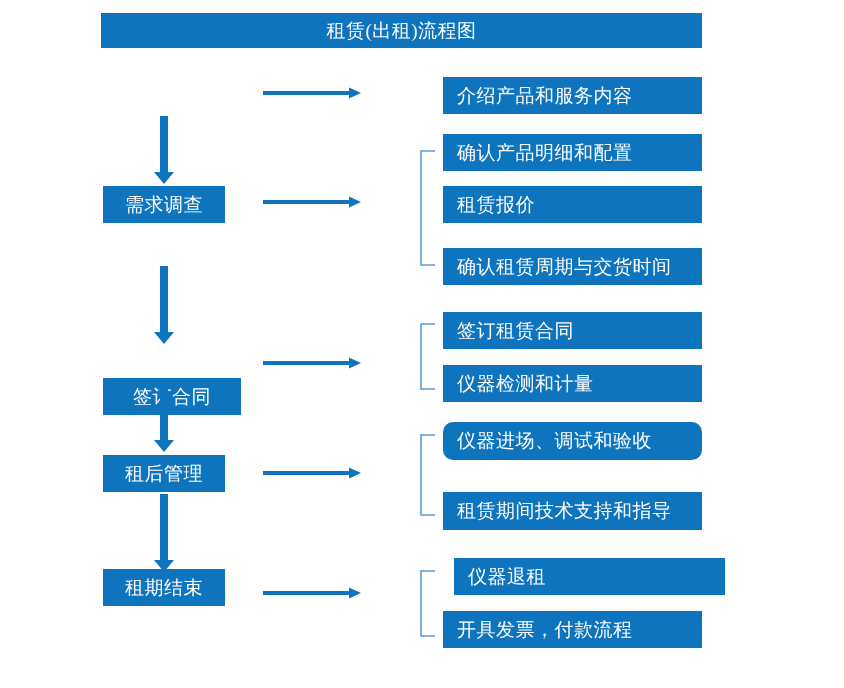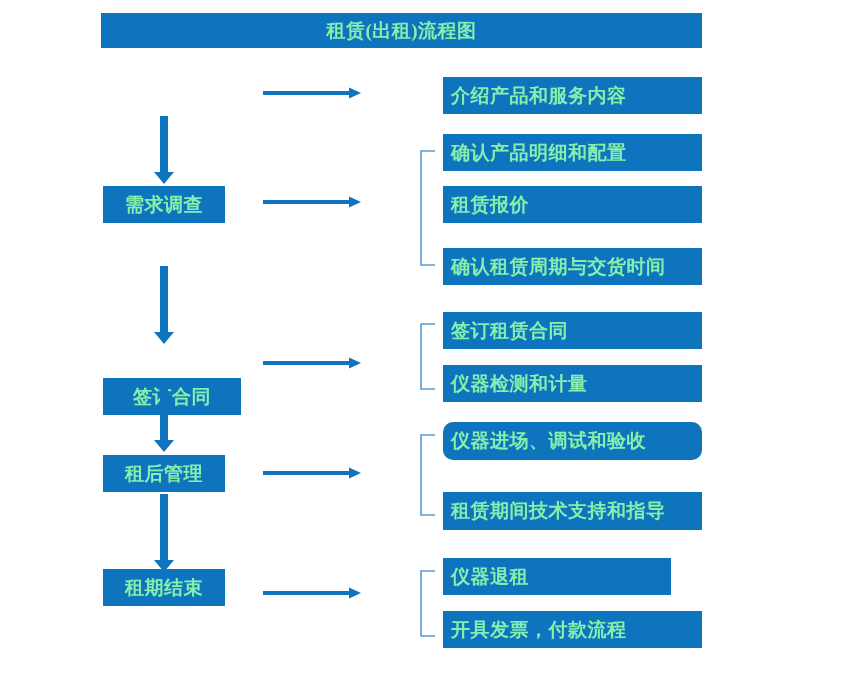--- a/index.html
+++ b/index.html
@@ -16,39 +16,39 @@
   }
   #canvas {
     position: absolute;
     left: 0; top: 0;
     width: 844px;
     height: 688px;
   }
   .box {
     position: absolute;
     background: #0E74BE;
-    color: #86efac;
+    color: #ffffff;
     display: flex;
     align-items: center;
     box-sizing: border-box;
-    font-weight: bold;
+    font-weight: normal;
     letter-spacing: 0.5px;
     white-space: nowrap;
   }
   .title-box {
     justify-content: center;
     font-size: 19px;
   }
   .stage-box {
     justify-content: center;
     font-size: 19px;
   }
   .detail-box {
     justify-content: flex-start;
-    padding-left: 8px;
+    padding-left: 14px;
     font-size: 19px;
   }
   .h-arrow {
     position: absolute;
     height: 14px;
   }
   .v-arrow {
     position: absolute;
     width: 22px;
   }
@@ -156,16 +156,16 @@
       <path d="M0 5 H86 V1.5 L98 7 L86 12.5 V9 H0 Z" fill="#0E74BE"></path>
     </svg>
   </div>
 
   <div class="bracket" style="left:420px; top:570px; width:16px; height:67px;">
     <svg width="16" height="67" viewBox="0 0 16 67">
       <path d="M15 1 H1 V66 H15" fill="none" stroke="#5B9BD5" stroke-width="1.6"></path>
     </svg>
   </div>
 
-  <div class="box detail-box" style="left:443px; top:558px; width:228px; height:37px;">仪器退租</div>
+  <div class="box detail-box" style="left:454px; top:558px; width:271px; height:37px;">仪器退租</div>
   <div class="box detail-box" style="left:443px; top:611px; width:259px; height:37px;">开具发票，付款流程</div>
 
 </div>
 
 </body></html>

